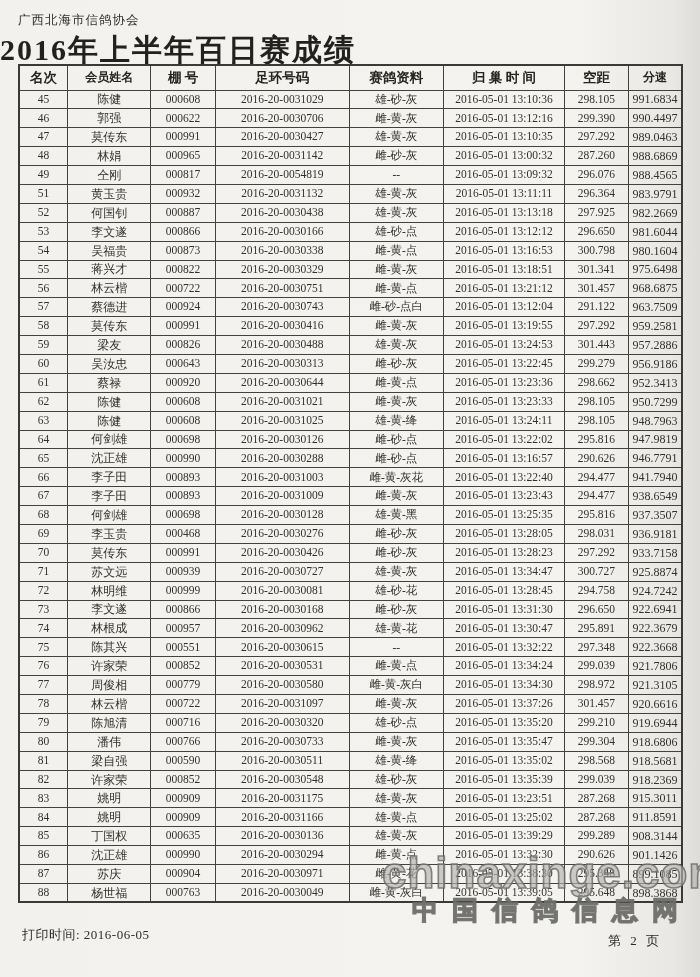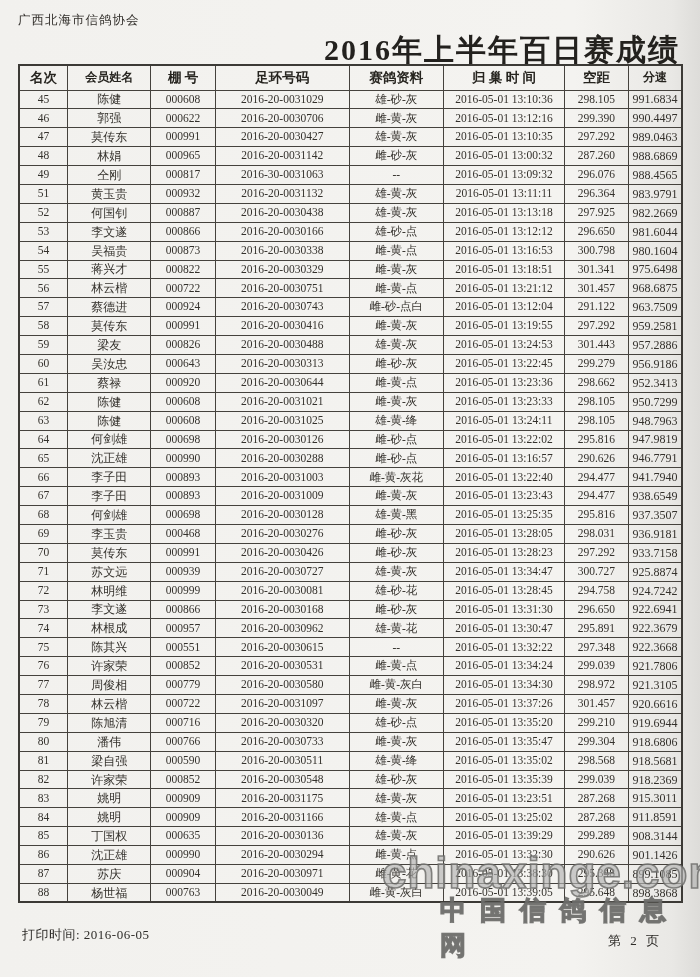--- a/index.html
+++ b/index.html
@@ -19,21 +19,21 @@
   .org-name {
     position: absolute;
     left: 18px; top: 12px;
     font-size: 12.5px;
     letter-spacing: 1px;
     color: #33302c;
   }
   .doc-title {
     position: absolute;
     top: 30px; left: 0; right: 20px;
-    text-align: right;
+    text-align: left;
     font-size: 30px;
     font-weight: bold;
     letter-spacing: 2px;
     color: #23211e;
   }
   table.results {
     position: absolute;
     left: 18px; top: 64px;
     width: 665px;
     border-collapse: collapse;
@@ -95,21 +95,21 @@
     font-family: "Liberation Sans", "DejaVu Sans", sans-serif;
     font-size: 44px;
     font-weight: bold;
     letter-spacing: 1px;
     color: rgba(250, 250, 248, 0.30);
     -webkit-text-stroke: 1.6px rgba(105, 105, 103, 0.8);
     text-shadow: 0 0 1px rgba(120,120,118,0.5);
   }
   .wm-line2 {
     position: absolute;
-    left: 440px; top: 893px;
+    left: 412px; top: 893px;
     font-size: 26px;
     font-weight: bold;
     letter-spacing: 14px;
     color: rgba(250, 250, 248, 0.30);
     -webkit-text-stroke: 1.3px rgba(100, 100, 98, 0.85);
     text-shadow: 0 0 1px rgba(120,120,118,0.5);
   }
 </style>
 </head>
 <body>
@@ -171,21 +171,21 @@
           <td>2016-20-0031142</td>
           <td>雌-砂-灰</td>
           <td>2016-05-01 13:00:32</td>
           <td>287.260</td>
           <td>988.6869</td>
         </tr>
         <tr>
           <td>49</td>
           <td>仝刚</td>
           <td>000817</td>
-          <td>2016-30-0031063</td>
+          <td>2016-20-0054819</td>
           <td>--</td>
           <td>2016-05-01 13:09:32</td>
           <td>296.076</td>
           <td>988.4565</td>
         </tr>
         <tr>
           <td>51</td>
           <td>黄玉贵</td>
           <td>000932</td>
           <td>2016-20-0031132</td>

